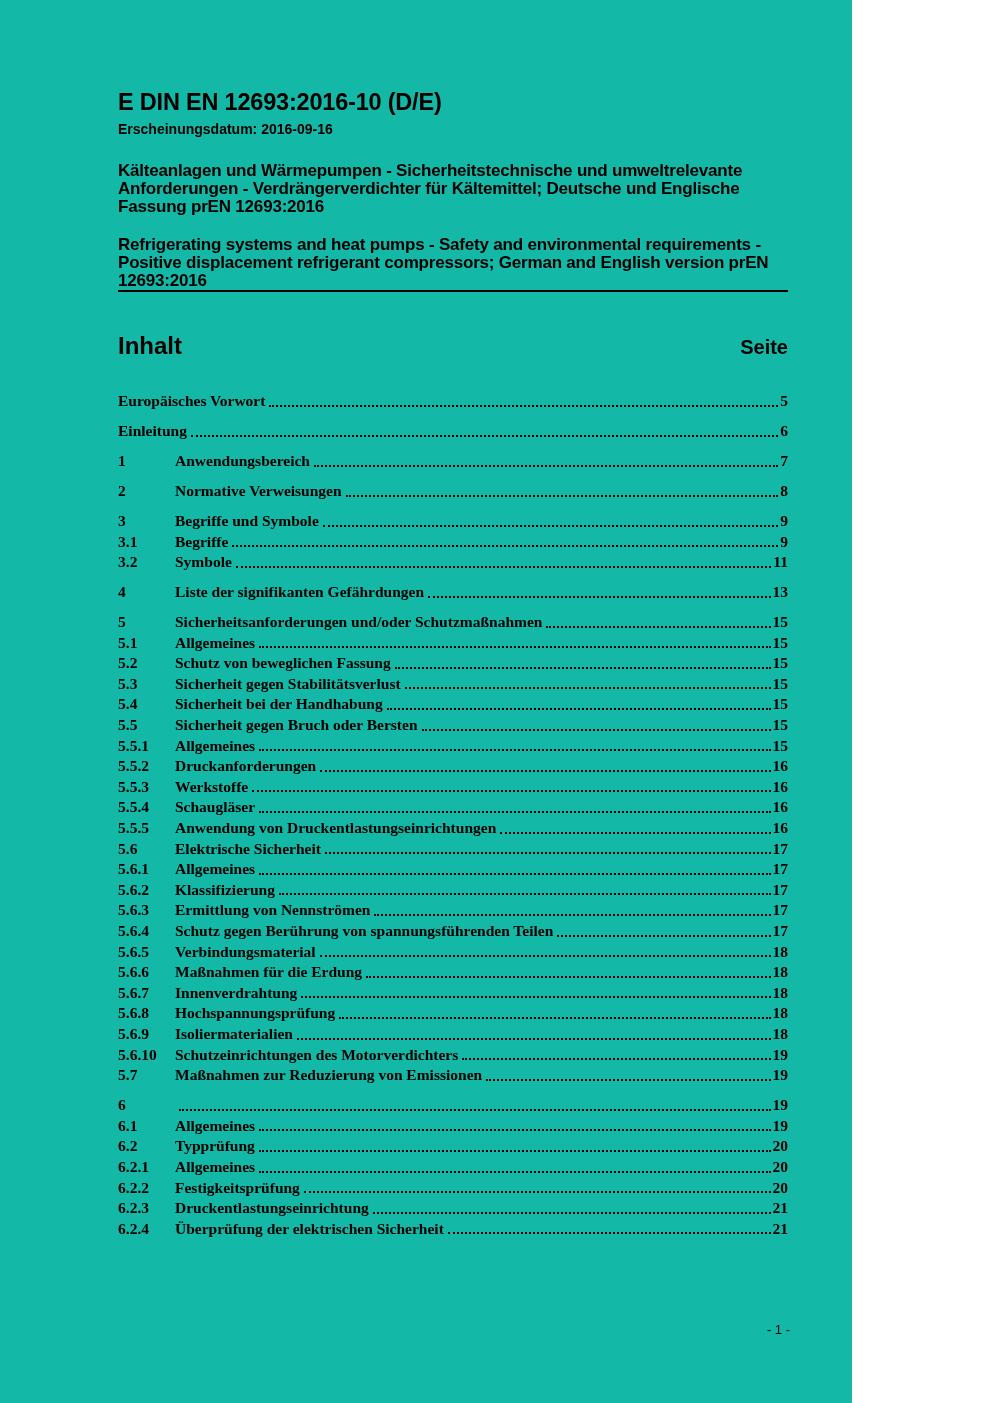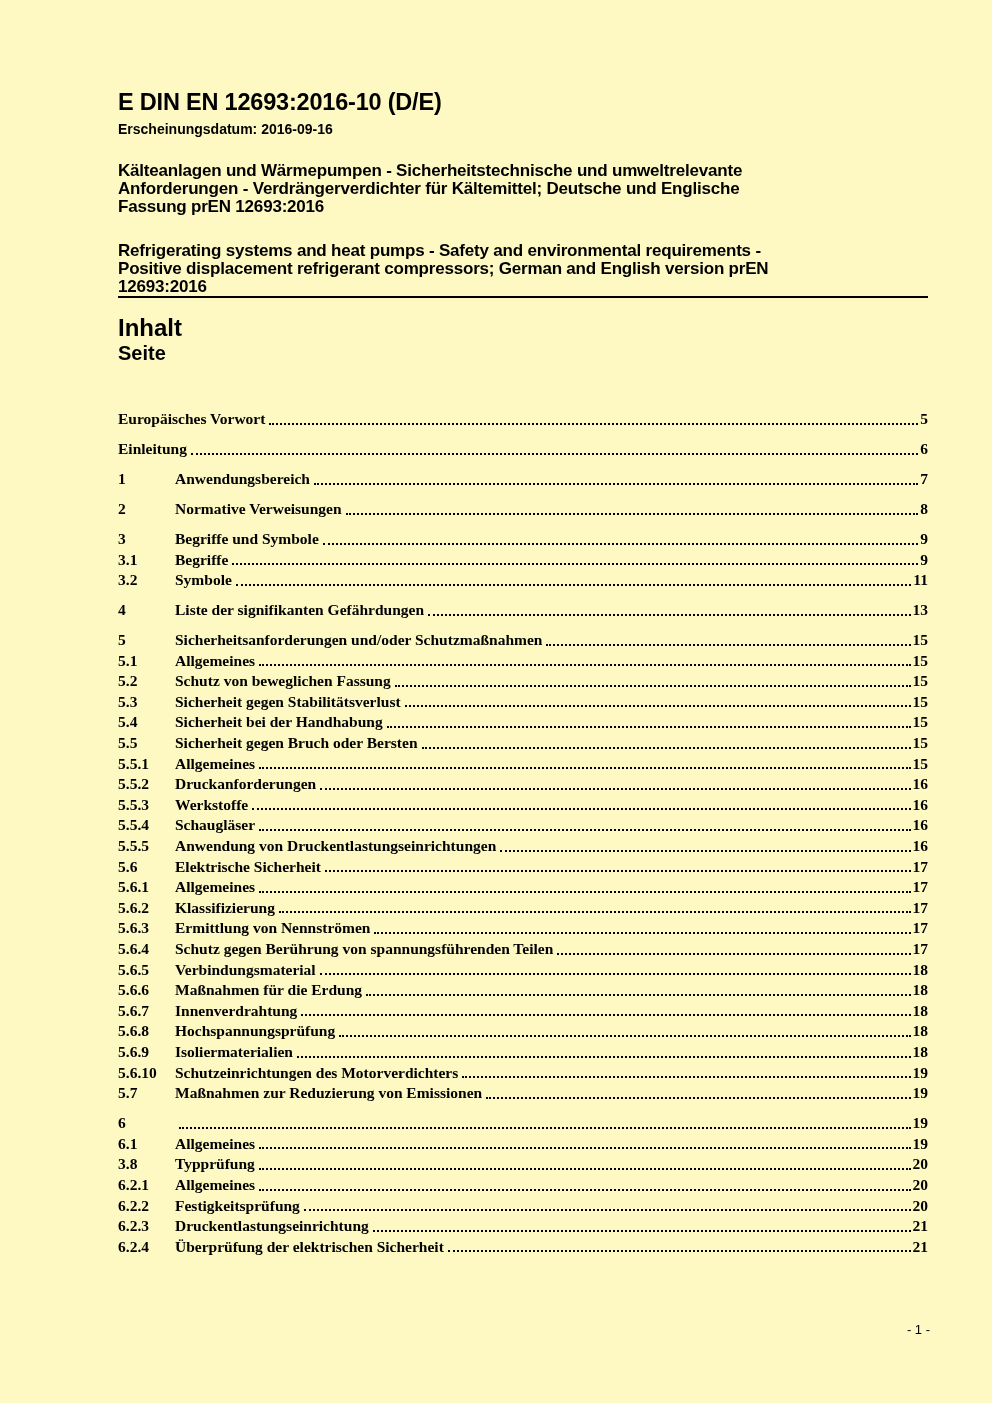--- a/index.html
+++ b/index.html
@@ -10,23 +10,23 @@
   body {
     width: 992px;
     height: 1403px;
     overflow: hidden;
     position: relative;
     color: #000;
     font-family: "Liberation Sans", sans-serif;
   }
   .page {
     position: relative;
-    width: 992px;
+    width: 852px;
     height: 1403px;
-    background: #fef9c3;
+    background: #14b8a6;
   }
   .content {
     padding: 89px 64px 0 118px; 
   }
   h1.doc-title {
     margin: 0;
     font-size: 23.5px;
     line-height: 26px;
     font-weight: bold;
     letter-spacing: -0.2px;
@@ -39,45 +39,44 @@
   }
   p.title-block {
     margin: 0;
     font-size: 17px;
     line-height: 18px;
     font-weight: bold;
     white-space: pre-line;
     letter-spacing: -0.2px;
   }
   p.title-de { margin-top: 24px; }
-  p.title-en { margin-top: 26px; }
+  p.title-en { margin-top: 20px; }
   hr.rule {
     margin: 0;
     border: 0;
     border-top: 2px solid #000;
   }
   .toc-head {
-    margin-top: 16px;
+    margin-top: 40px;
     display: flex;
     justify-content: space-between;
     align-items: baseline;
-    flex-direction: column;
   }
   .toc-head h2 {
     margin: 0;
     font-size: 24px;
     line-height: 28px;
     font-weight: bold;
   }
   .toc-head .seite {
     font-size: 20px;
     font-weight: bold;
   }
   #toc-entries {
-    margin-top: 44px;
+    margin-top: 31px;
     font-family: "Liberation Serif", serif;
     font-weight: bold;
     font-size: 15.5px;
   }
   .toc-row {
     display: flex;
     align-items: baseline;
     height: 20.6px;
     line-height: 20.6px;
     white-space: nowrap;
@@ -320,21 +319,21 @@
           <span class="toc-leader"></span>
           <span class="toc-page">19</span>
         </div>
         <div class="toc-row">
           <span class="toc-num">6.1</span>
           <span class="toc-title">Allgemeines</span>
           <span class="toc-leader"></span>
           <span class="toc-page">19</span>
         </div>
         <div class="toc-row">
-          <span class="toc-num">3.8</span>
+          <span class="toc-num">6.2</span>
           <span class="toc-title">Typprüfung</span>
           <span class="toc-leader"></span>
           <span class="toc-page">20</span>
         </div>
         <div class="toc-row">
           <span class="toc-num">6.2.1</span>
           <span class="toc-title">Allgemeines</span>
           <span class="toc-leader"></span>
           <span class="toc-page">20</span>
         </div>

